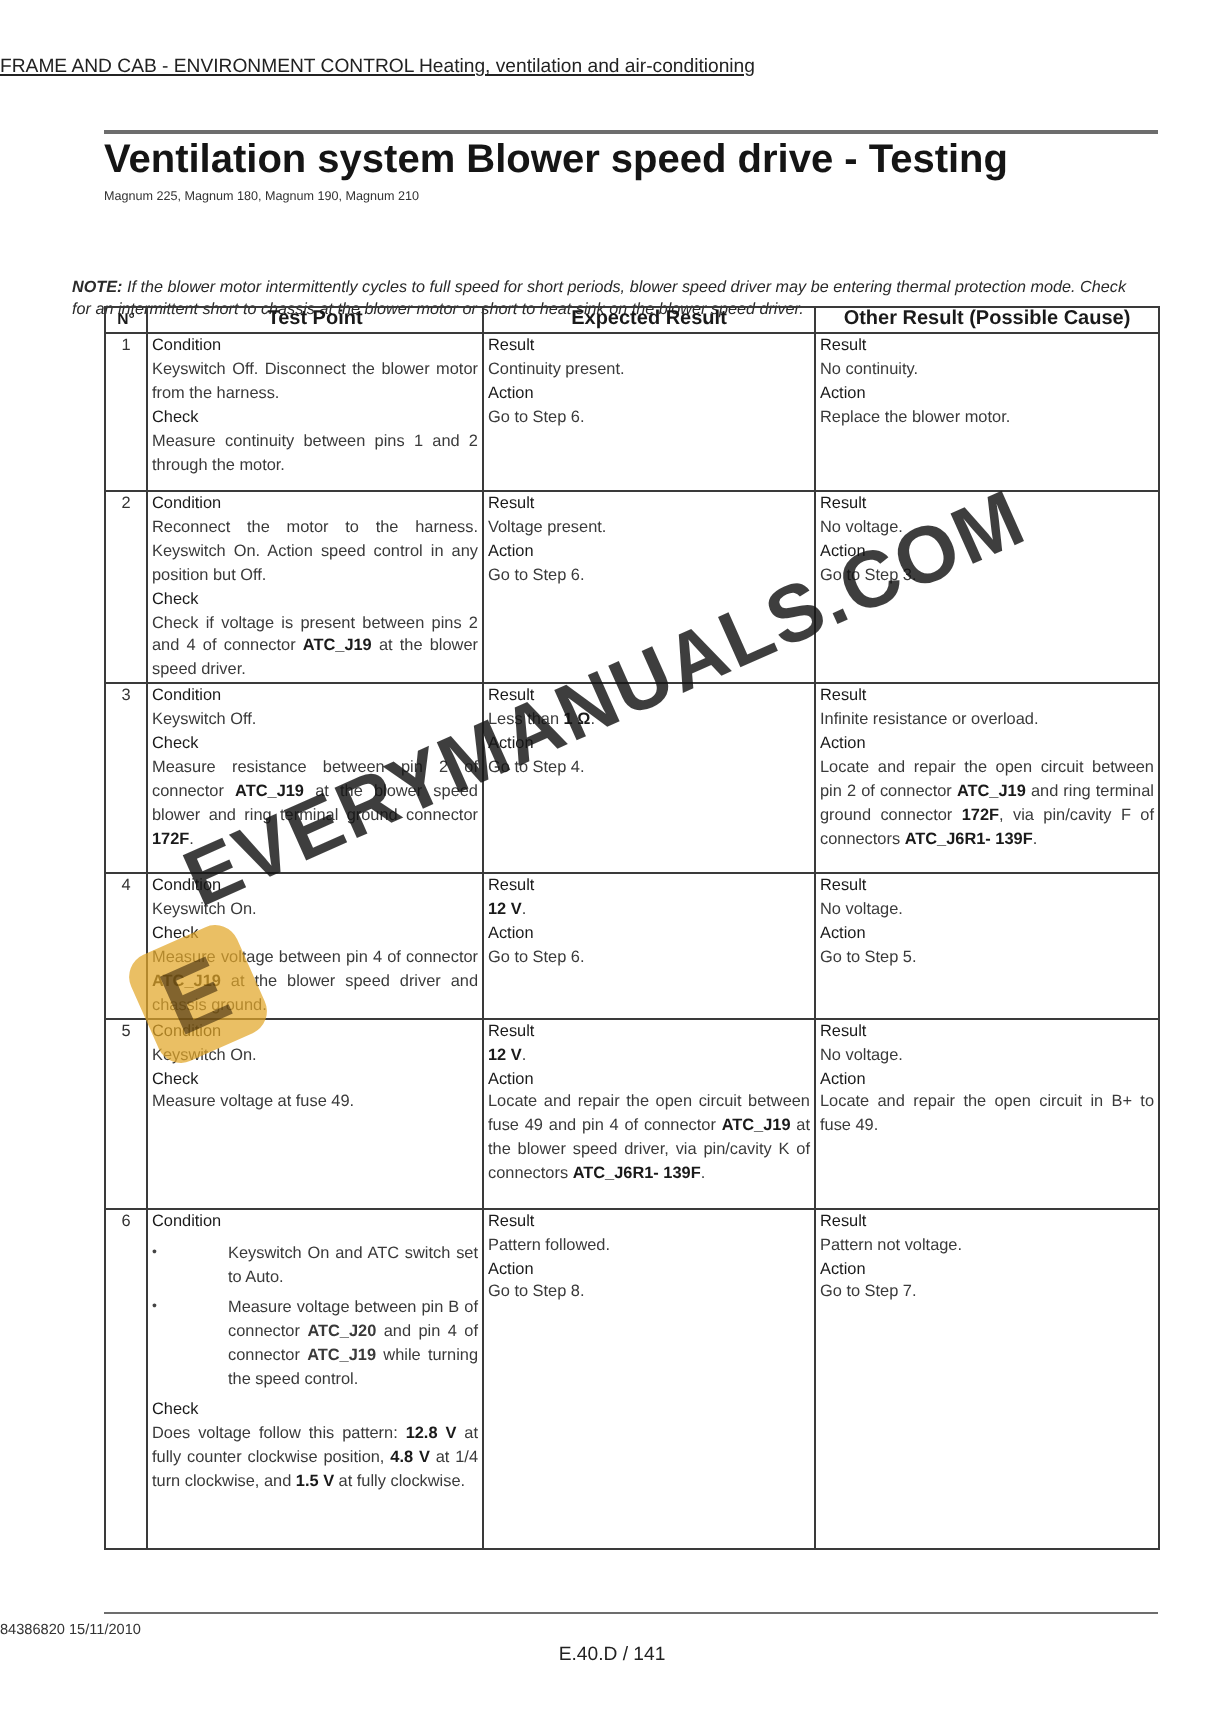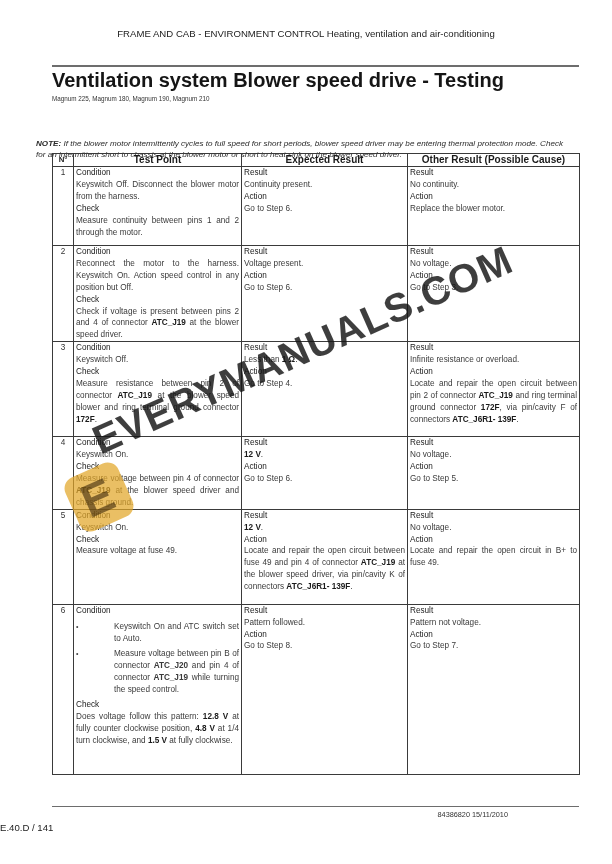--- a/index.html
+++ b/index.html
@@ -1,40 +1,40 @@
 <!DOCTYPE html>
 <html><head>
 <meta charset="utf-8">
 <style>
   html, body { margin: 0; padding: 0; background: #ffffff; }
   body { width: 612px; height: 864px; position: relative; overflow: hidden;
          font-family: "Liberation Sans", sans-serif; color: #1a1a1a; }
-  .header { position: absolute; top: 28px; left: 0; width: 612px; text-align: center;
-            font-size: 9.6px; color: #222; }
+  .header { position: absolute; top: 28px; left: 0; width: 612px; 
+            font-size: 9.6px; color: #222; text-decoration: underline; }
   .rule-top { position: absolute; top: 65px; left: 52px; width: 527px; height: 2px; background: #6d6d6d; }
   .title { position: absolute; top: 69px; left: 52px; font-size: 20px; font-weight: bold; color: #151515; }
   .models { position: absolute; top: 95px; left: 52px; font-size: 6.3px; color: #333; }
   .note { position: absolute; top: 110px; left: 36px; width: 527px; font-size: 8.1px; line-height: 11px;
           font-style: italic; color: #2a2a2a; text-align: justify; margin-top: 28px; }
   .note b { font-style: italic; }
   table.tbl { position: absolute; top: 153px; left: 52px; width: 527px; border-collapse: collapse;
               font-size: 8.2px; line-height: 11.9px; table-layout: fixed; }
   table.tbl th, table.tbl td { border: 1px solid #3a3a3a; vertical-align: top; padding: 0 2px; }
   table.tbl th { font-weight: bold; text-align: center; padding: 1px 2px; font-size: 10px; line-height: 10px; }
   table.tbl th.num { font-size: 7.8px; }
   td.num { text-align: center; color: #333; }
   .lbl { font-weight: normal; color: #1a1a1a; }
   .txt { color: #3a3a3a; text-align: justify; }
   .txt b { color: #1a1a1a; }
   .bullet-row { display: flex; margin: 4px 0 3px 0; }
   .bullet { width: 38px; flex: 0 0 38px; color: #444; font-size: 7px; }
   .bullet-text { flex: 1; text-align: justify; color: #3a3a3a; }
   .rule-bottom { position: absolute; top: 806px; left: 52px; width: 527px; height: 1px; background: #6d6d6d; }
-  .footer-id { position: absolute; top: 810px; left: 0; width: 508px; text-align: right; font-size: 7.3px; color: #333; }
-  .footer-page { position: absolute; top: 822px; left: 0; width: 612px; text-align: left; font-size: 9.6px; color: #222; }
+  .footer-id { position: absolute; top: 810px; left: 0; width: 584px; text-align: left; font-size: 7.3px; color: #333; }
+  .footer-page { position: absolute; top: 822px; left: 0; width: 612px; text-align: center; font-size: 9.6px; color: #222; }
   .watermark { position: absolute; left: 95px; top: 420px; font-size: 40px; font-weight: bold;
                color: rgba(20,20,20,0.82); transform: rotate(-24deg); transform-origin: left center;
                letter-spacing: 1px; white-space: nowrap; pointer-events: none; }
   .wm-logo { position: absolute; left: 70px; top: 468px; width: 58px; height: 58px; border-radius: 12px;
              background: rgba(226,166,40,0.72); transform: rotate(-24deg); pointer-events: none; }
   .wm-logo span { position: absolute; left: 12px; top: 2px; font-size: 46px; font-weight: bold; color: rgba(60,40,10,0.6); }
 </style>
 </head>
 <body>
 

